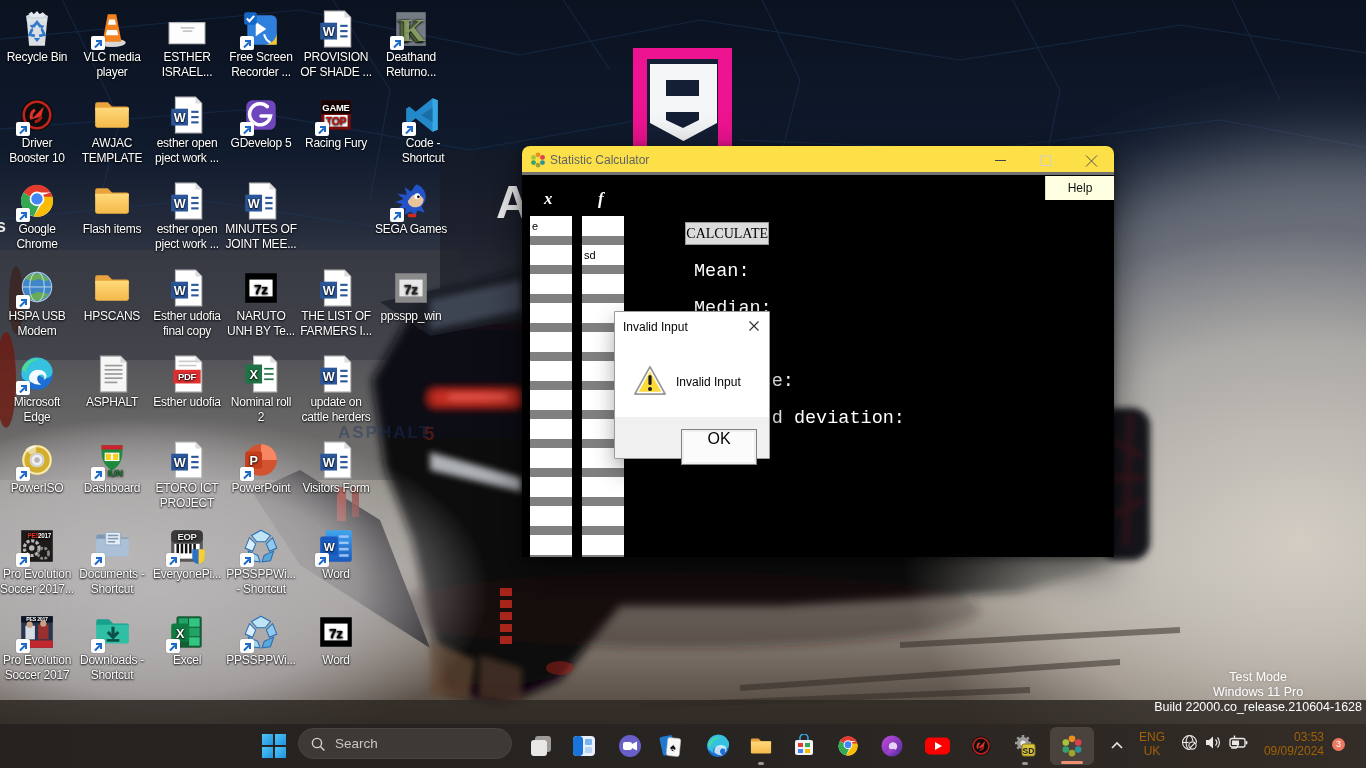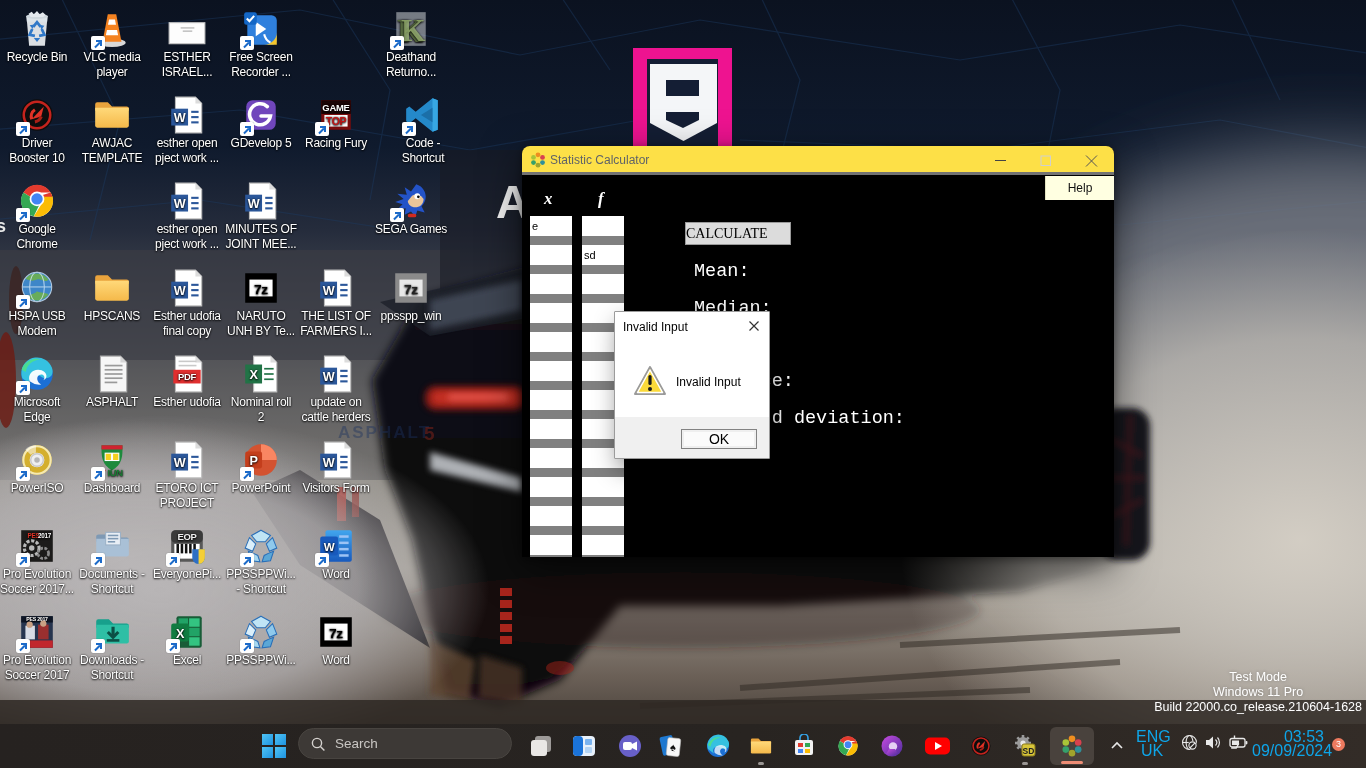--- a/index.html
+++ b/index.html
@@ -14,35 +14,35 @@
 .ic .sc:after{content:"";position:absolute;left:5px;top:3.5px;width:4px;height:4px;border-top:2.2px solid #1b6ac9;border-right:2.2px solid #1b6ac9}
 .lbl{display:block;white-space:nowrap}
 
 #calc{position:absolute;left:522px;top:146px;width:592px;height:411px;border-radius:8px 8px 0 0;box-shadow:0 12px 40px rgba(0,0,0,.55),0 2px 8px rgba(0,0,0,.4);background:#000}
 #ctitle{position:absolute;left:0;top:0;width:592px;height:29px;background:#fde047;border-radius:8px 8px 0 0;border-bottom:3px solid #737373}
 #ctitle .t{position:absolute;left:28px;top:7px;font-size:12px;color:#5f6368}
 #cbody{position:absolute;left:0;top:29px;width:592px;height:382px;background:#000;overflow:hidden}
 .colhead{position:absolute;color:#fff;font-family:"Liberation Serif",serif;font-style:italic;font-weight:bold;font-size:17px}
 .entrycol{position:absolute;top:41px;width:42px;background:#808080}
 .entry{position:relative;width:42px;height:20px;background:#fff;margin-bottom:9px;font-size:11px;color:#000;line-height:20px;text-align:left;padding-left:2px;font-family:"Liberation Sans",sans-serif}
-#calcbtn{position:absolute;left:163px;top:47px;width:106px;height:23px;background:#dcdcdc;border:1px solid #9a9a9a;font-family:"Liberation Serif",serif;font-size:14px;text-align:left;line-height:21px;color:#000}
+#calcbtn{position:absolute;left:163px;top:47px;width:84px;height:23px;background:#dcdcdc;border:1px solid #9a9a9a;font-family:"Liberation Serif",serif;font-size:14px;text-align:right;line-height:21px;color:#000}
 .rlabel{position:absolute;color:#fff;font-family:"Liberation Mono",monospace;font-size:18.5px;white-space:pre}
 #helpbtn{position:absolute;right:0;top:1px;width:69px;height:24px;background:#ffffe1;border-left:1px solid #e3e3c0;font-size:12px;color:#111;text-align:center;line-height:25px}
 .wbtn{position:absolute;top:0;width:45px;height:29px}
 
 #dlg{position:absolute;left:614px;top:311px;width:156px;height:148px;background:#fff;border:1px solid #9b9b9b;border-radius:1px;box-shadow:4px 10px 24px rgba(0,0,0,.45)}
 #dlg .foot{position:absolute;left:0;bottom:0;width:154px;height:41px;background:#f0f0f0}
-#okbtn{position:absolute;left:66px;top:117px;width:76px;height:20px;background:#fbfbfb;border:1px solid #828282;font-size:14px;text-align:center;line-height:18px;color:#000;box-shadow:inset 0 0 0 2px #efefef}
+#okbtn{position:absolute;left:66px;top:117px;width:76px;height:36px;background:#fbfbfb;border:1px solid #828282;font-size:16px;text-align:center;line-height:18px;color:#000;box-shadow:inset 0 0 0 2px #efefef}
 
 #tb{position:absolute;left:0;top:0;width:1276px;height:768px}
 #tbbg{position:absolute;left:0;top:724px;width:1366px;height:44px;background:linear-gradient(90deg,#262220 0%,#282421 55%,#332c27 100%)}
 #tb .ti{position:absolute;top:734px}
 .under{position:absolute;top:762px;width:6px;height:3px;border-radius:2px;background:#9a9693}
 #search{position:absolute;left:298px;top:728px;width:214px;height:31px;border-radius:16px;background:#3d3936;border:1px solid #484440;color:#c9c6c3;font-size:13.5px;line-height:29px}
-.tray{position:absolute;color:#0ea5e9;font-size:16px}
+.tray{position:absolute;color:#a16207;font-size:12px}
 #testmode{position:absolute;right:4px;top:670px;text-align:center;color:#fff;font-size:12.5px;line-height:15px;text-shadow:0 0 3px rgba(90,90,90,.55)}
 </style></head>
 <body>
 <div id="stage">
 
 <svg class="abs" width="1366" height="768" viewBox="0 0 1366 768" style="left:0;top:0">
 <defs>
 <linearGradient id="sky" x1="0" y1="0" x2="0" y2="1">
  <stop offset="0" stop-color="#0b1220"></stop>
  <stop offset="0.19" stop-color="#0f1a2d"></stop>
@@ -493,20 +493,29 @@
 <div class="ic" style="left:223px;top:9px">
       <div class="g">
         <svg width="40" height="40" viewBox="0 0 38 38">
           <use href="#s-fsr"></use>
         </svg>
         <div class="sc"></div>
       </div>
       <span class="lbl">Free Screen</span>
       <span class="lbl">Recorder ...</span>
     </div>
+<div class="ic" style="left:298px;top:9px">
+      <div class="g">
+        <svg width="40" height="40" viewBox="0 0 38 38">
+          <use href="#s-worddoc"></use>
+        </svg>
+      </div>
+      <span class="lbl">PROVISION</span>
+      <span class="lbl">OF SHADE ...</span>
+    </div>
 <div class="ic" style="left:373px;top:9px">
       <div class="g">
         <svg width="40" height="40" viewBox="0 0 38 38">
           <use href="#s-deathk"></use>
         </svg>
         <div class="sc"></div>
       </div>
       <span class="lbl">Deathand</span>
       <span class="lbl">Returno...</span>
     </div>
@@ -568,20 +577,28 @@
     </div>
 <div class="ic" style="left:-1px;top:181px">
       <div class="g">
         <svg width="40" height="40" viewBox="0 0 38 38">
           <use href="#s-chrome"></use>
         </svg>
         <div class="sc"></div>
       </div>
       <span class="lbl">Google</span>
       <span class="lbl">Chrome</span>
+    </div>
+<div class="ic" style="left:74px;top:181px">
+      <div class="g">
+        <svg width="40" height="40" viewBox="0 0 38 38">
+          <use href="#s-folder"></use>
+        </svg>
+      </div>
+      <span class="lbl">Flash items</span>
     </div>
 <div class="ic" style="left:149px;top:181px">
       <div class="g">
         <svg width="40" height="40" viewBox="0 0 38 38">
           <use href="#s-worddoc"></use>
         </svg>
       </div>
       <span class="lbl">esther open</span>
       <span class="lbl">pject work ...</span>
     </div>

